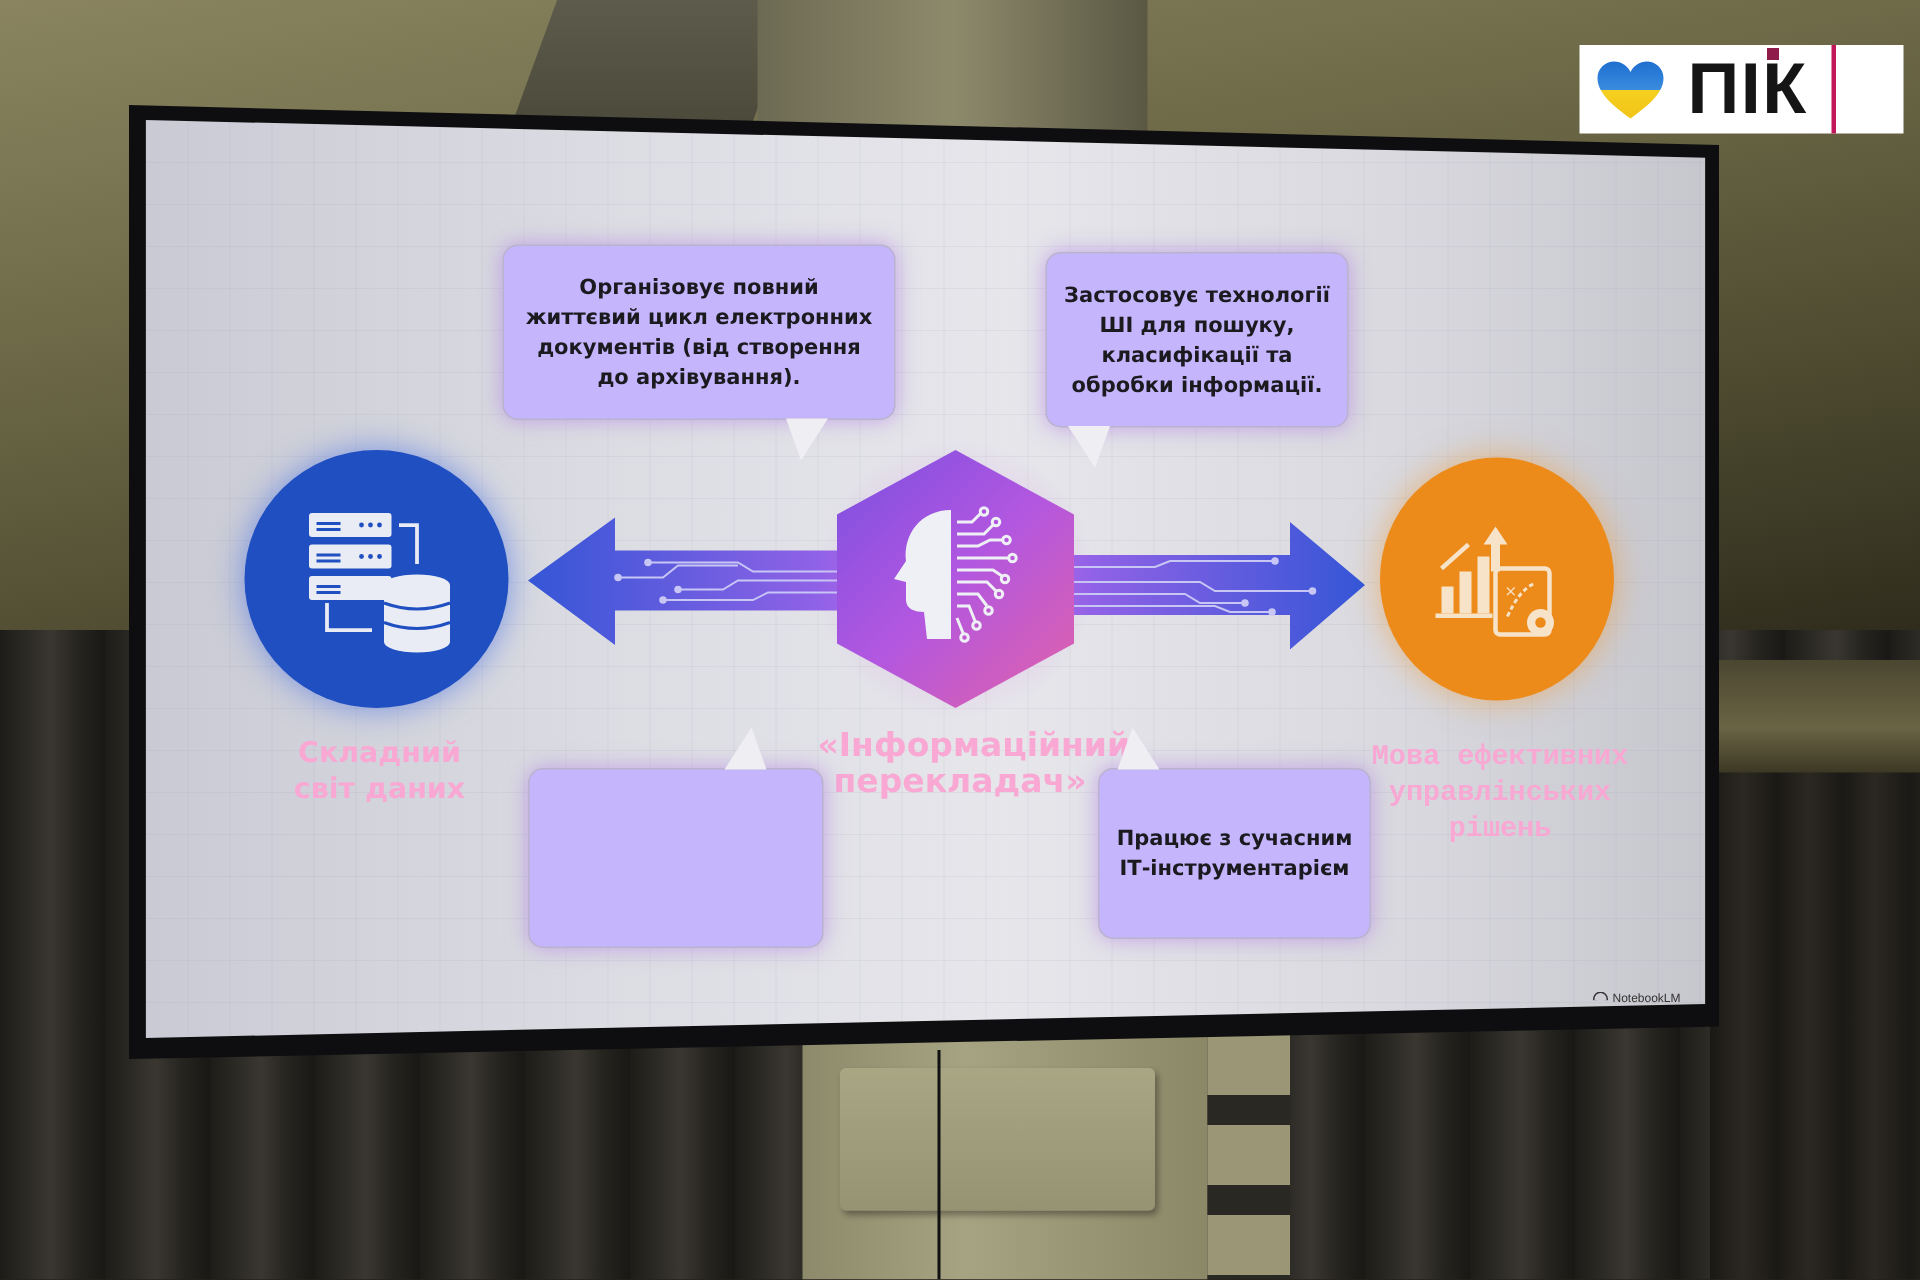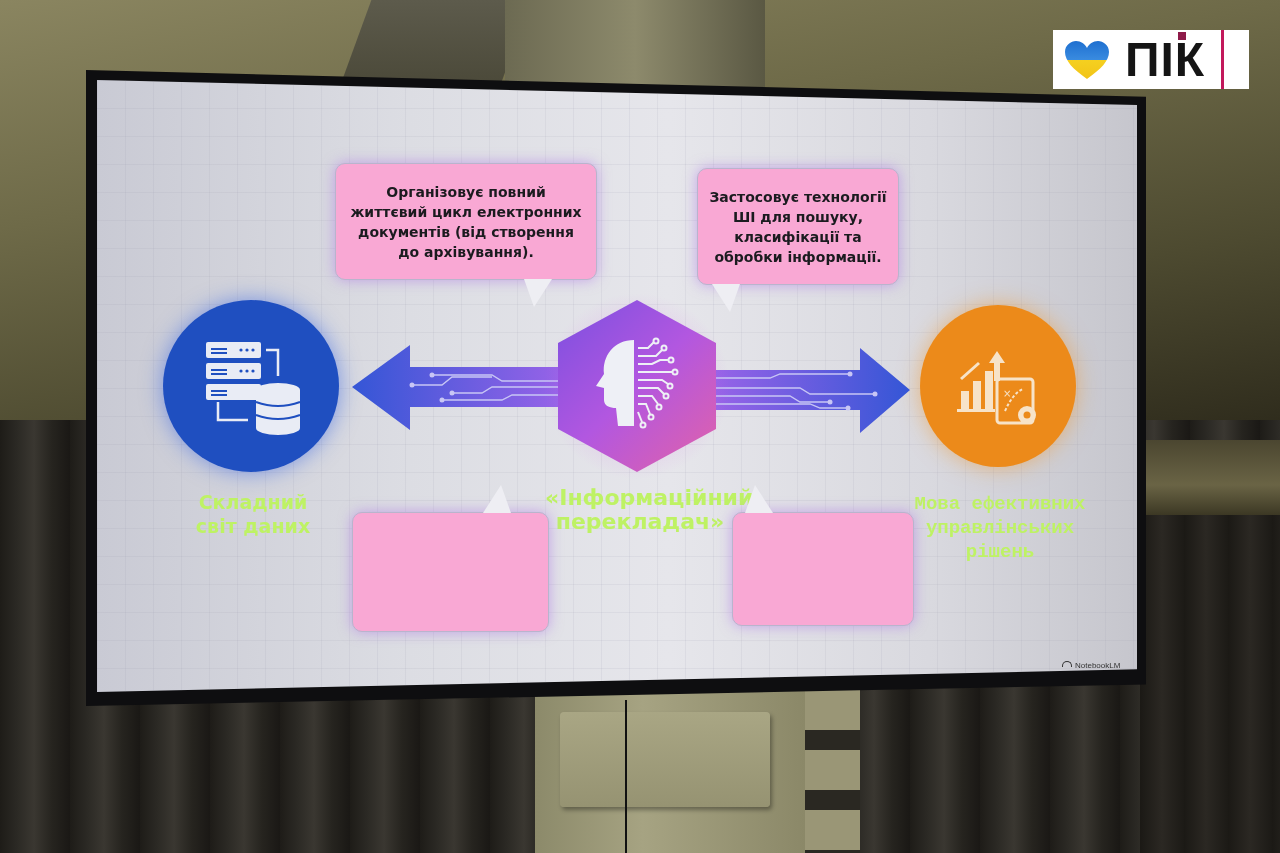--- a/index.html
+++ b/index.html
@@ -66,41 +66,41 @@
     .grid-bg {
       position:absolute; inset:0;
       background-image:
         linear-gradient(rgba(150,150,170,.12) 1px, transparent 1px),
         linear-gradient(90deg, rgba(150,150,170,.12) 1px, transparent 1px);
       background-size: 28px 28px;
     }
 
     
     .bubble {
-      position:absolute; background:#f9a8d4; border-radius:10px;
+      position:absolute; background:#c4b5fd; border-radius:10px;
       border:1px solid #b9b4cd;
       box-shadow: 0 0 14px rgba(170,110,230,.55);
       display:flex; align-items:center; justify-content:center; text-align:center;
       color:#1b1b1f; font-weight:bold; font-size:14px; line-height:20px;
     }
     .bubble .tail {
       position:absolute; width:0; height:0;
     }
     .bubble-text { white-space:pre-line; }
 
     
     .circle {
       position:absolute; border-radius:50%;
       display:flex; align-items:center; justify-content:center;
     }
     .circle-blue { background:#1f4fc0; box-shadow:0 0 22px rgba(40,90,230,.55); }
     .circle-orange { background:#ec8a1a; box-shadow:0 0 22px rgba(240,150,40,.55); }
 
     .label {
-      position:absolute; text-align:center; font-weight:bold; color:#bef264;
+      position:absolute; text-align:center; font-weight:bold; color:#f9a8d4;
       font-size:19px; line-height:24px; white-space:pre-line;
     }
 
     .hexagon {
       position:absolute; left:558px; top:300px; width:158px; height:172px;
       clip-path: polygon(50% 0, 100% 25%, 100% 75%, 50% 100%, 0 75%, 0 25%);
       background: linear-gradient(135deg, #7b4fe0 0%, #b257e0 50%, #e262a8 100%);
       display:flex; align-items:center; justify-content:center;
     }
     .hex-glow {
@@ -109,21 +109,21 @@
     }
 
     .brand-tag {
       position:absolute; left:1062px; top:661px; font-size:8px; color:#333; font-family:"Liberation Sans",sans-serif;
       display:flex; gap:3px;
     }
 
     
     .logo {
       position:absolute; left:1053px; top:30px; width:196px; height:59px; background:#ffffff;
-      display:flex; align-items:center;
+      display:flex; align-items:center;padding-left:20px;
     }
     .logo-text {
       position:absolute; left:72px; top:2px; font-family:"Liberation Sans",sans-serif;
       font-weight:bold; font-size:48px; color:#151515; letter-spacing:1px;
     }
     .logo-bar { position:absolute; left:168px; top:0; width:3px; height:59px; background:#c2185b; }
     .logo-dot { position:absolute; left:125px; top:2px; width:8px; height:8px; background:#8e1b4a; }
   </style>
 </head>
 <body>
@@ -296,20 +296,22 @@
 обробки інформації.</span>
   <div class="tail" style="left:14px; bottom:-28px; border-left:18px solid transparent; border-right:10px solid transparent; border-top:28px solid #eeeef3;"></div>
 </div>
 
 <div class="bubble" style="left:352px; top:512px; width:195px; height:118px;">
   <div class="tail" style="left:130px; top:-28px; border-left:18px solid transparent; border-right:10px solid transparent; border-bottom:28px solid #eeeef3;"></div>
 </div>
 
 <div class="bubble" style="left:732px; top:512px; width:180px; height:112px;">
   <div class="tail" style="left:12px; top:-28px; border-left:10px solid transparent; border-right:18px solid transparent; border-bottom:28px solid #eeeef3;"></div>
+  <span class="bubble-text">Працює з сучасним
+ІТ-інструментарієм</span>
 </div>
 
 <div class="brand-tag">
   <span style="display:inline-block;width:8px;height:5px;border:1.5px solid #333;border-bottom:none;border-radius:6px 6px 0 0;"></span>
   <span>NotebookLM</span>
 </div>
 
 <div class="logo">
   <svg style="position:absolute; left:10px; top:9px;" width="48" height="42" viewBox="0 0 48 42">
     <defs>

